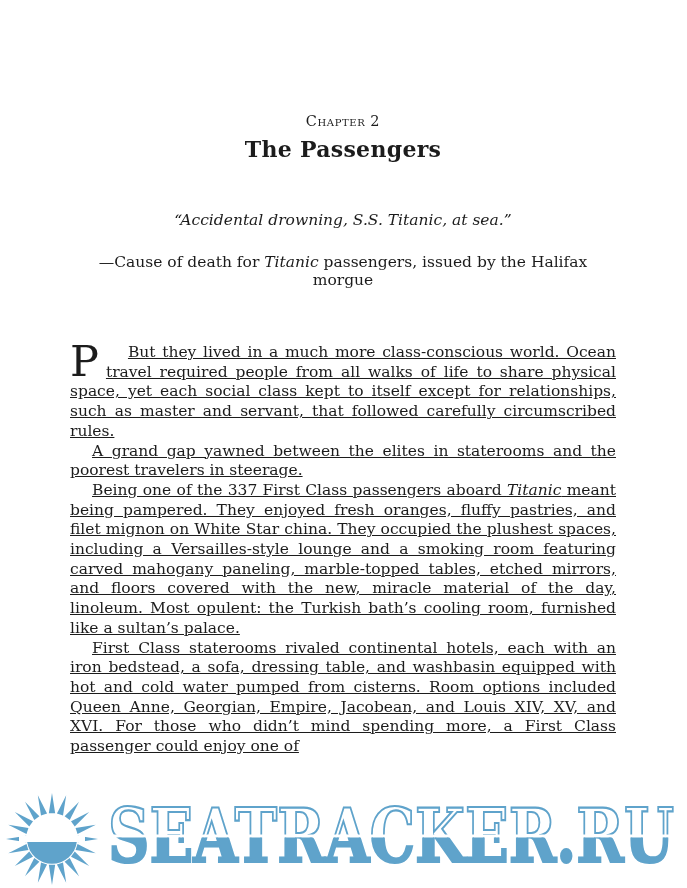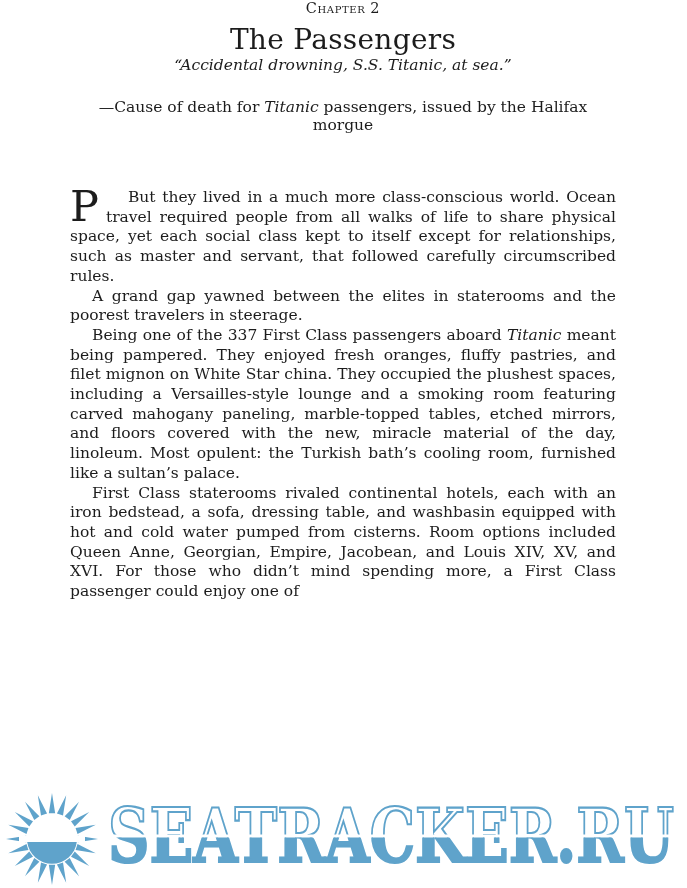--- a/index.html
+++ b/index.html
@@ -8,50 +8,52 @@
   .page {
     position: relative;
     width: 687px; height: 888px;
     background: #ffffff;
     overflow: hidden;
     font-family: "DejaVu Serif", serif;
     color: #1c1c1c;
   }
   .content { margin: 0 71px 0 70px; width: 546px; }
   .chapter-label {
+    padding-top: 113px;
     text-align: center;
     font-size: 14.5px;
     letter-spacing: 0.6px;
   }
   .chapter-label .sc { font-variant: small-caps; }
   .chapter-label .num { margin-left: 5px; }
   .chapter-title {
     margin-top: 7px;
     text-align: center;
-    font-size: 28px;
-    font-weight: 400;
+    font-size: 22px;
+    font-weight: 700;
     letter-spacing: 0.3px;
   }
   .quote {
+    margin-top: 49px;
     text-align: center;
     font-style: italic;
     font-size: 15.5px;
   }
   .attribution {
     margin-top: 24px;
     text-align: center;
     font-size: 15.5px;
   }
   .body { margin-top: 54px; }
   .para {
     font-size: 15.5px;
     line-height: 19.7px;
     text-align: justify;
   }
-  .para.indent { text-indent: 22px; }
+  .para.indent { text-indent: 22px; text-decoration: underline; }
   .dropcap {
     float: left;
     font-size: 43px;
     line-height: 33px;
     padding: 2px 7px 0 0;
   }
   .watermark { position: absolute; left: 0; top: 790px; width: 687px; height: 98px; }
   .sun-logo { position: absolute; left: 2px; top: 3px; }
   .wm-text-svg { position: absolute; left: 104px; top: 10px; }
   .wm-fill { fill: var(--wm); }

